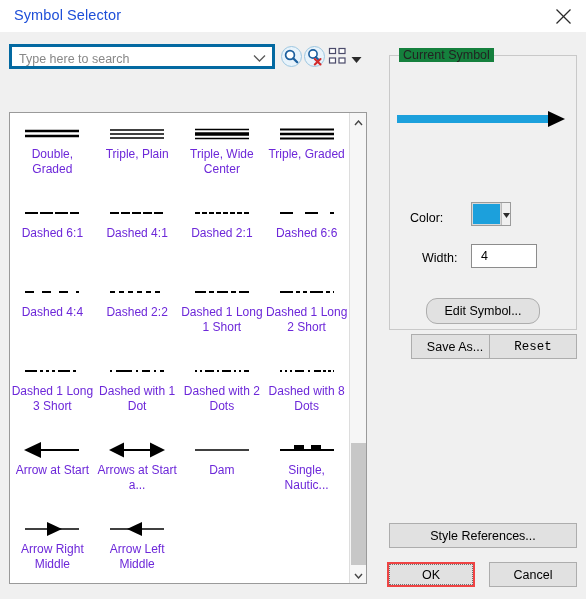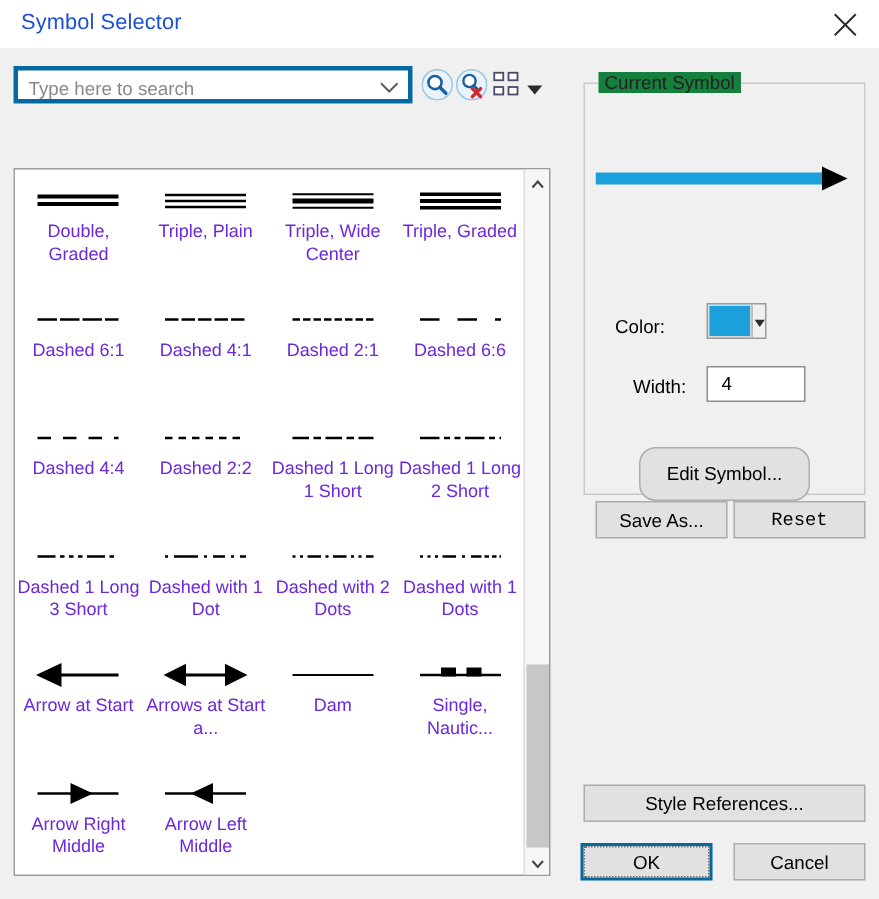--- a/index.html
+++ b/index.html
@@ -276,32 +276,32 @@
     border: 1px solid #adadad;
     box-sizing: border-box;
     font-family: "Liberation Sans", sans-serif;
     font-size: 12.5px;
     color: #000;
     text-align: center;
     cursor: pointer;
     display: flex; align-items: center; justify-content: center;
     padding: 0;
   }
-  #btn-edit-symbol { left: 426px; top: 298px; width: 114px; height: 36px; border-radius: 11px; }
-  #btn-save-as    { left: 397px; top: 334px; width: 88px; height: 25px; }
+  #btn-edit-symbol { left: 426px; top: 298px; width: 114px; height: 26px; border-radius: 11px; }
+  #btn-save-as    { left: 411px; top: 334px; width: 88px; height: 25px; }
   #btn-reset      { left: 489px; top: 334px; width: 88px; height: 25px; font-family: Liberation Mono, monospace; }
   #btn-style-refs { left: 389px; top: 523px; width: 188px; height: 25px; }
   #btn-cancel     { left: 489px; top: 562px; width: 88px; height: 25px; }
 
   #btn-ok {
     position: absolute;
     left: 387px; top: 562px;
     width: 88px; height: 25px;
     background: #e1e1e1;
-    border: 2px solid #0369a1;
+    border: 2px solid #ef4444;
     box-sizing: border-box;
     cursor: pointer;
     font-family: "Liberation Sans", sans-serif;
     font-size: 12.5px;
     display: flex; align-items: center; justify-content: center;
     padding: 0;
   }
   #btn-ok-inner {
     width: 100%; height: 100%;
     border: 1px dotted #707070;
@@ -519,21 +519,21 @@
           </svg>
         </div>
         <div class="symbol-label">Dashed with 2 Dots</div>
       </div>
       <div class="symbol-cell">
         <div class="symbol-swatch">
           <svg width="62" height="26" viewBox="0 0 62 26">
             <line x1="4" y1="13" x2="58" y2="13" stroke="#000" stroke-width="1.8" stroke-dasharray="2,3,2,3,2,3,9,4,2,4,7"></line>
           </svg>
         </div>
-        <div class="symbol-label">Dashed with 1 Dots</div>
+        <div class="symbol-label">Dashed with 8 Dots</div>
       </div>
       <div class="symbol-cell">
         <div class="symbol-swatch">
           <svg width="62" height="26" viewBox="0 0 62 26">
             <line x1="8" y1="13" x2="58" y2="13" stroke="#000" stroke-width="2"></line>
             <polygon points="20,5 3,13 20,21" fill="#000"></polygon>
           </svg>
         </div>
         <div class="symbol-label">Arrow at Start</div>
       </div>

